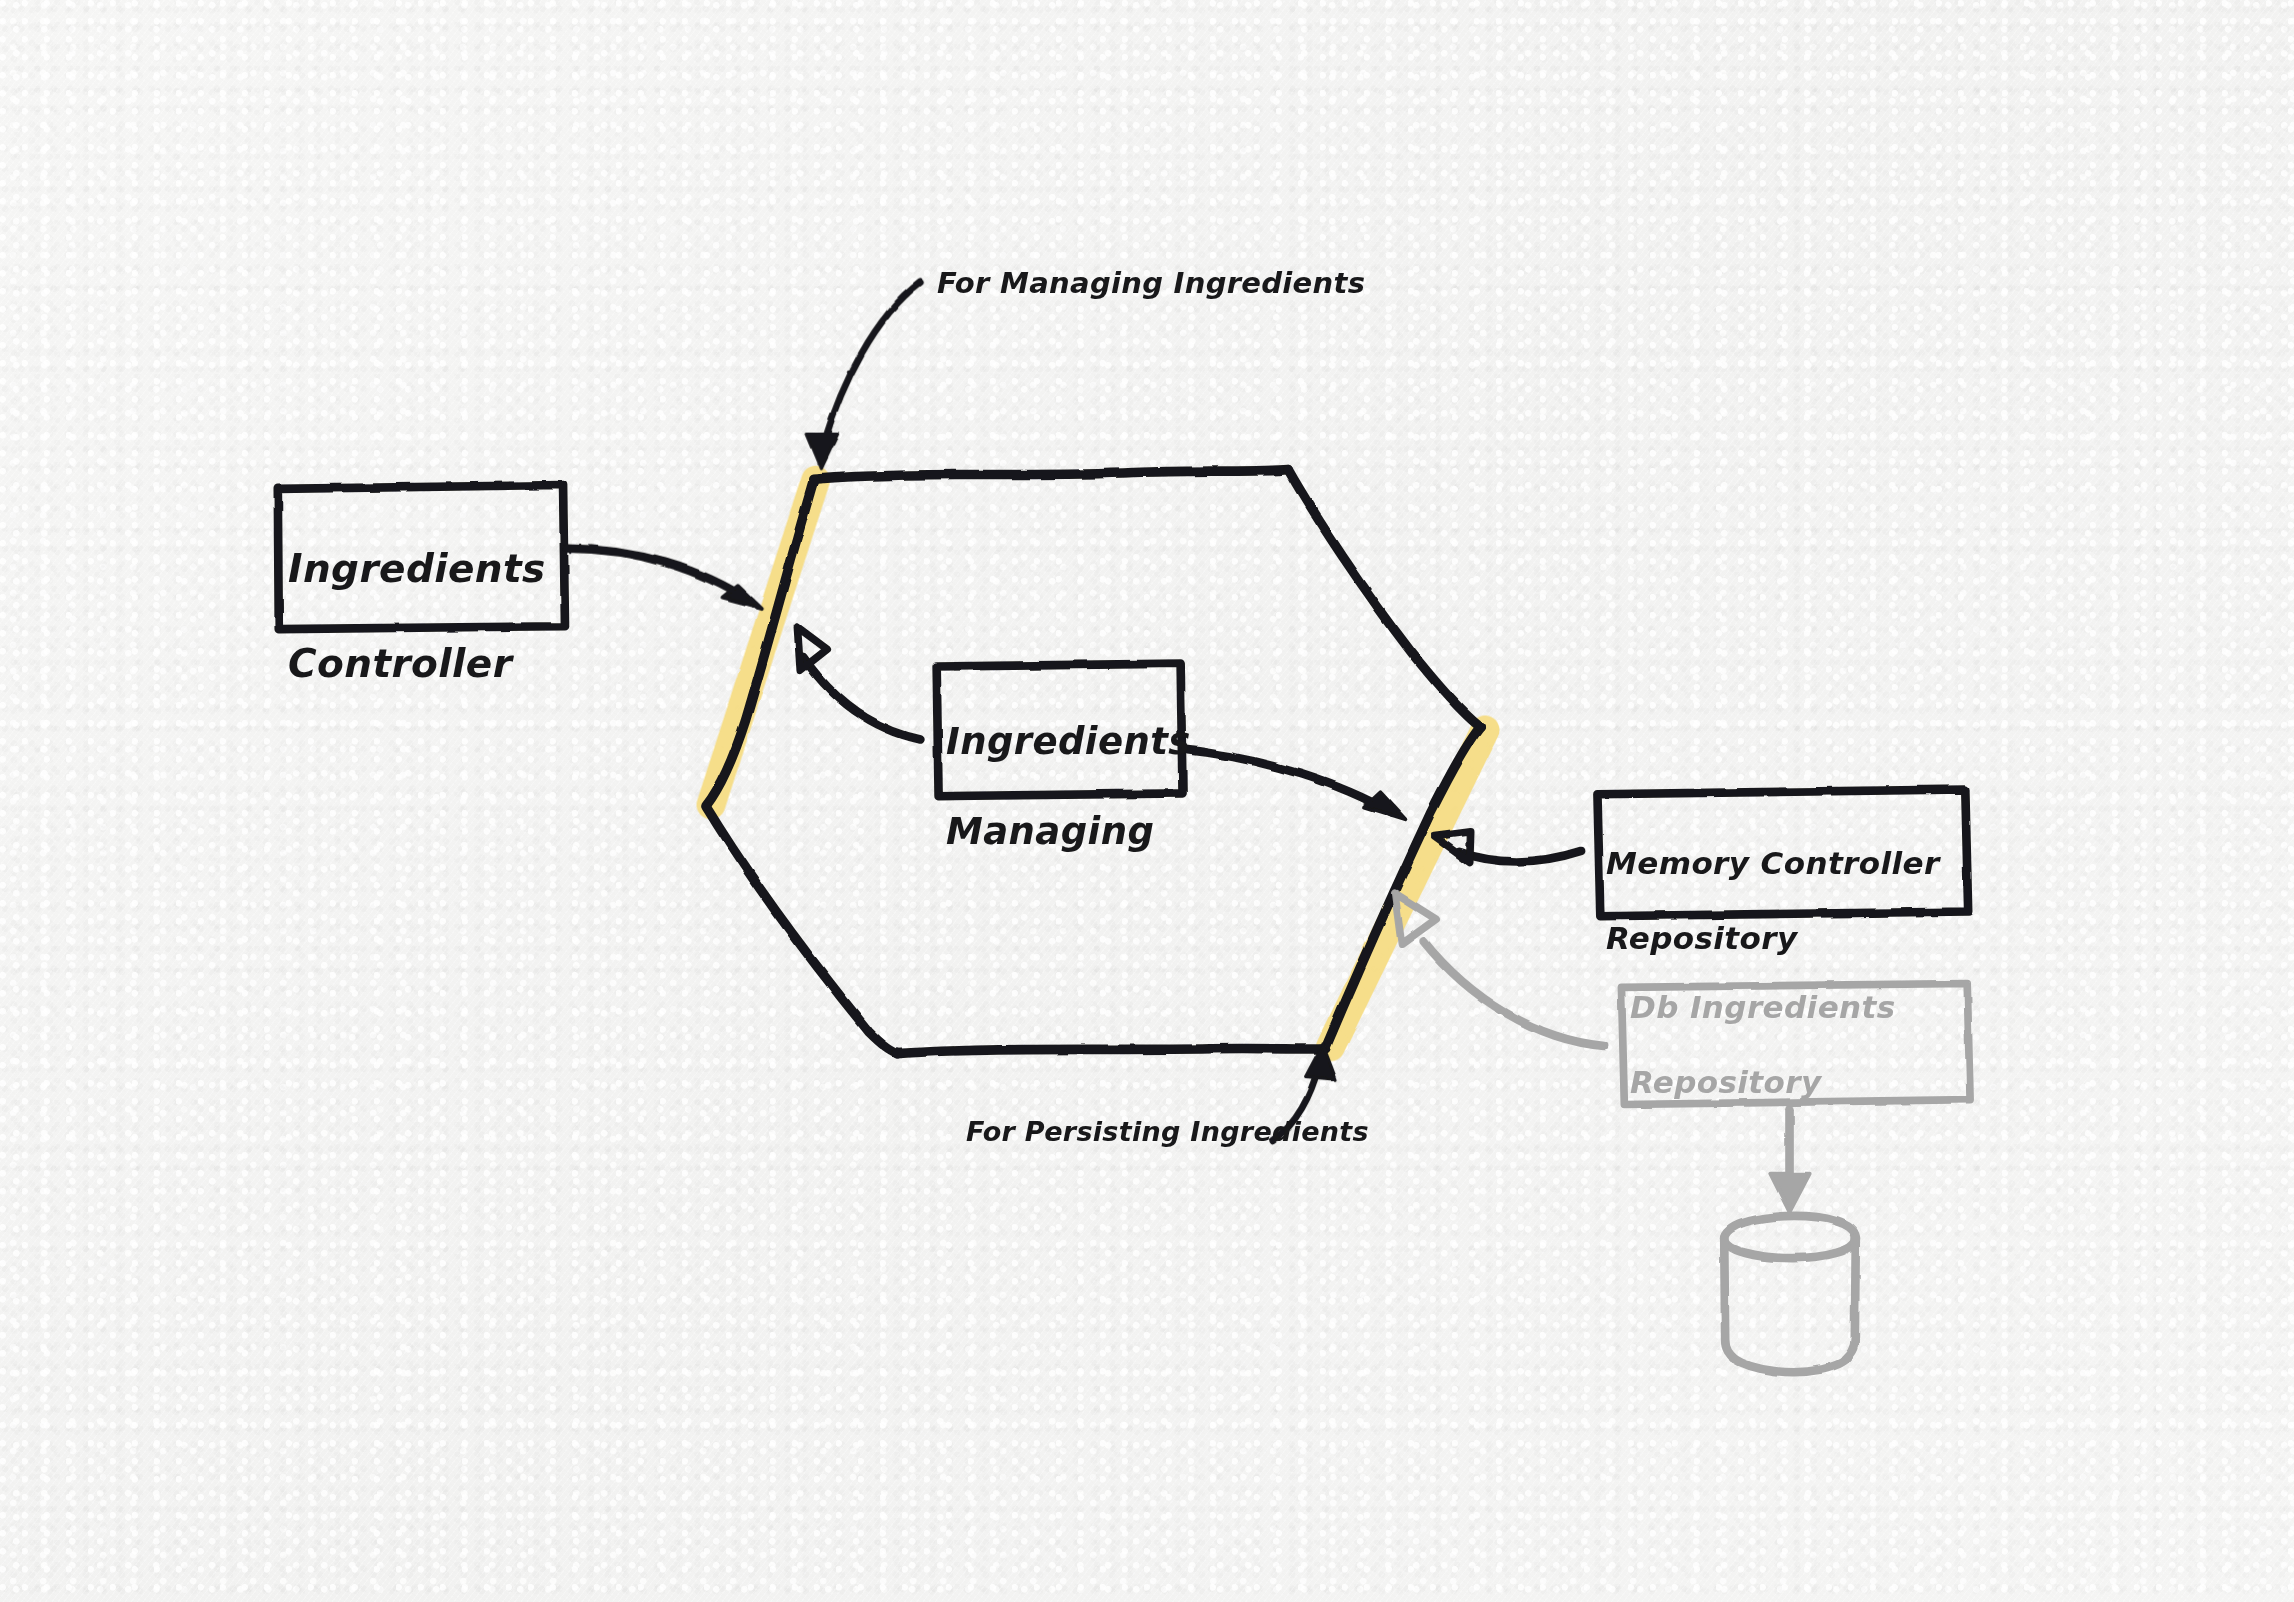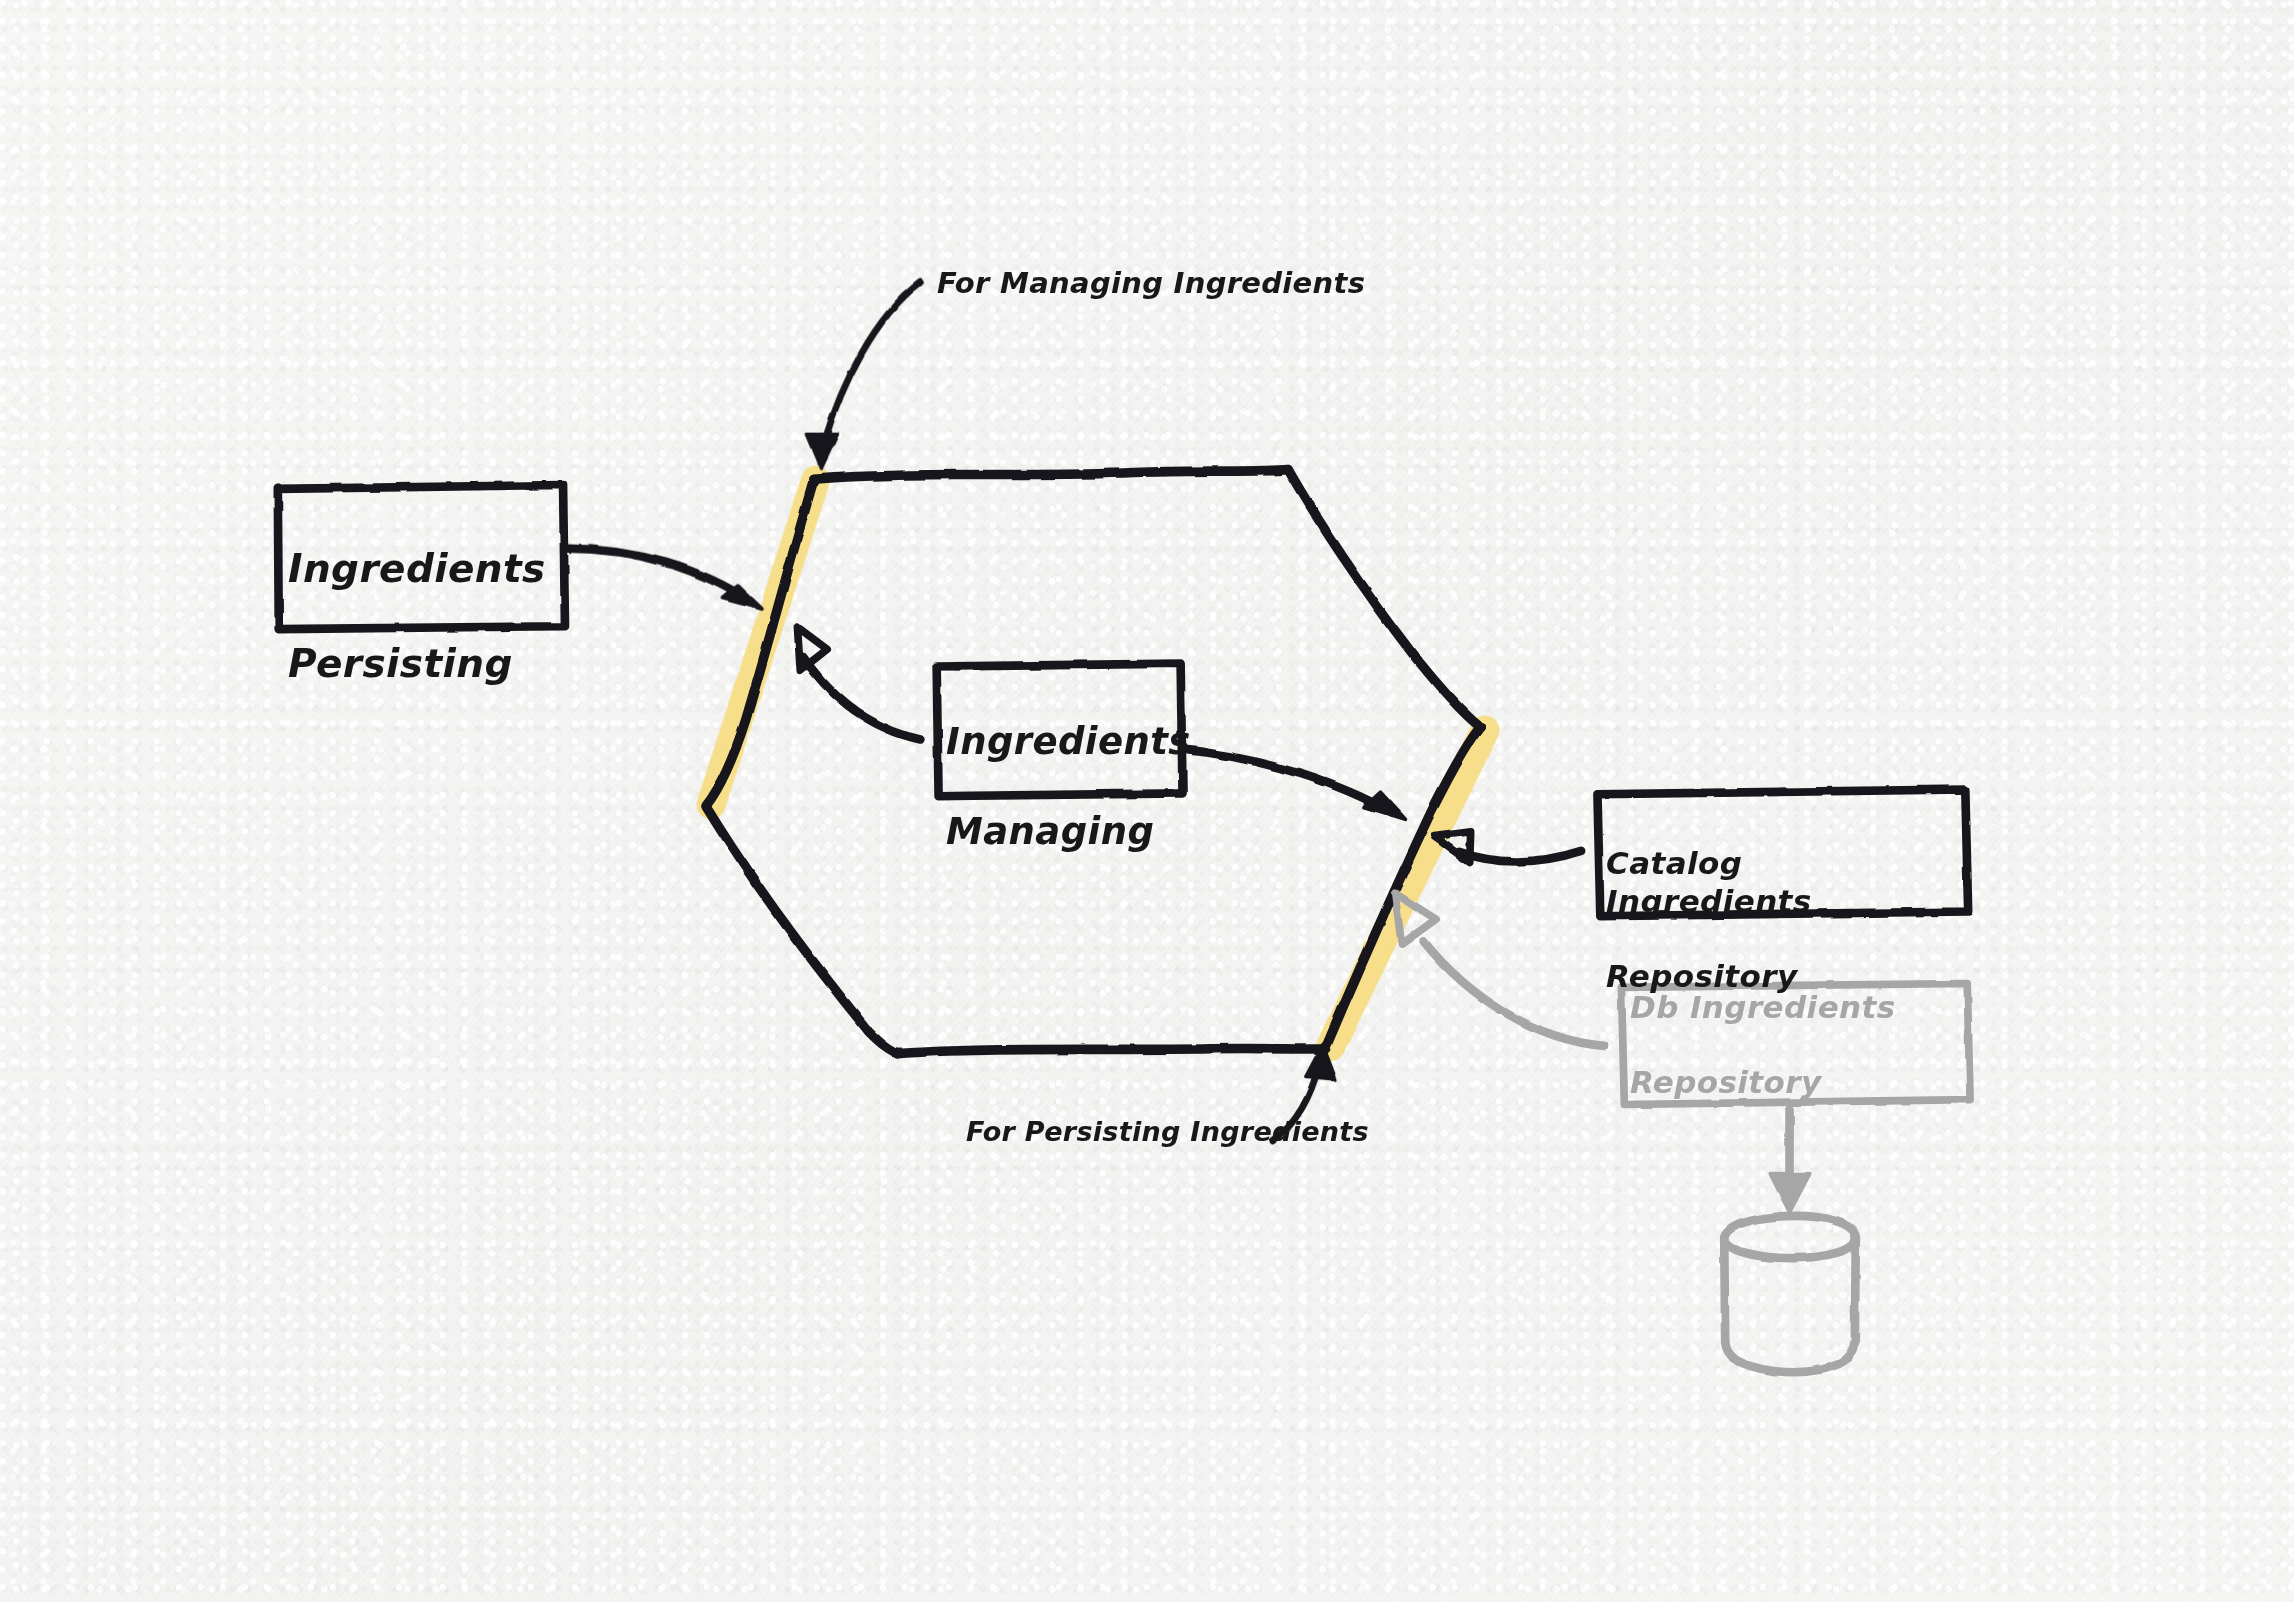--- a/index.html
+++ b/index.html
@@ -178,30 +178,30 @@
     </g>
 
     <g filter="url(#rough)">
       <path class="sketch-stroke" stroke-width="7" d="M 1325,1188 C 1350,1170 1365,1140 1372,1112"></path>
       <path fill="#18181a" stroke="#18181a" stroke-width="3" stroke-linejoin="round" d="M 1377,1087 L 1391,1124 L 1359,1121 Z"></path>
     </g>
   </svg>
 
   <div class="node-label hand" style="left:288px; top:497px; width:267px; font-size:39px;">
     <div>Ingredients</div>
-    <div>Persisting</div>
+    <div>Controller</div>
   </div>
 
   <div class="node-label hand" style="left:946px; top:674px; width:229px; font-size:37px;">
     <div>Ingredients</div>
     <div>Managing</div>
   </div>
 
   <div class="node-label hand" style="left:1606px; top:807px; width:352px; font-size:31px;">
-    <div>Catalog Ingredients</div>
+    <div>Memory Controller</div>
     <div>Repository</div>
   </div>
 
   <div class="node-label hand grey" style="left:1630px; top:951px; width:332px; font-size:31px;">
     <div>Db Ingredients</div>
     <div>Repository</div>
   </div>
 
   <div class="annotation hand" style="left:937px; top:266px; font-size:29px;">For Managing Ingredients</div>
 

